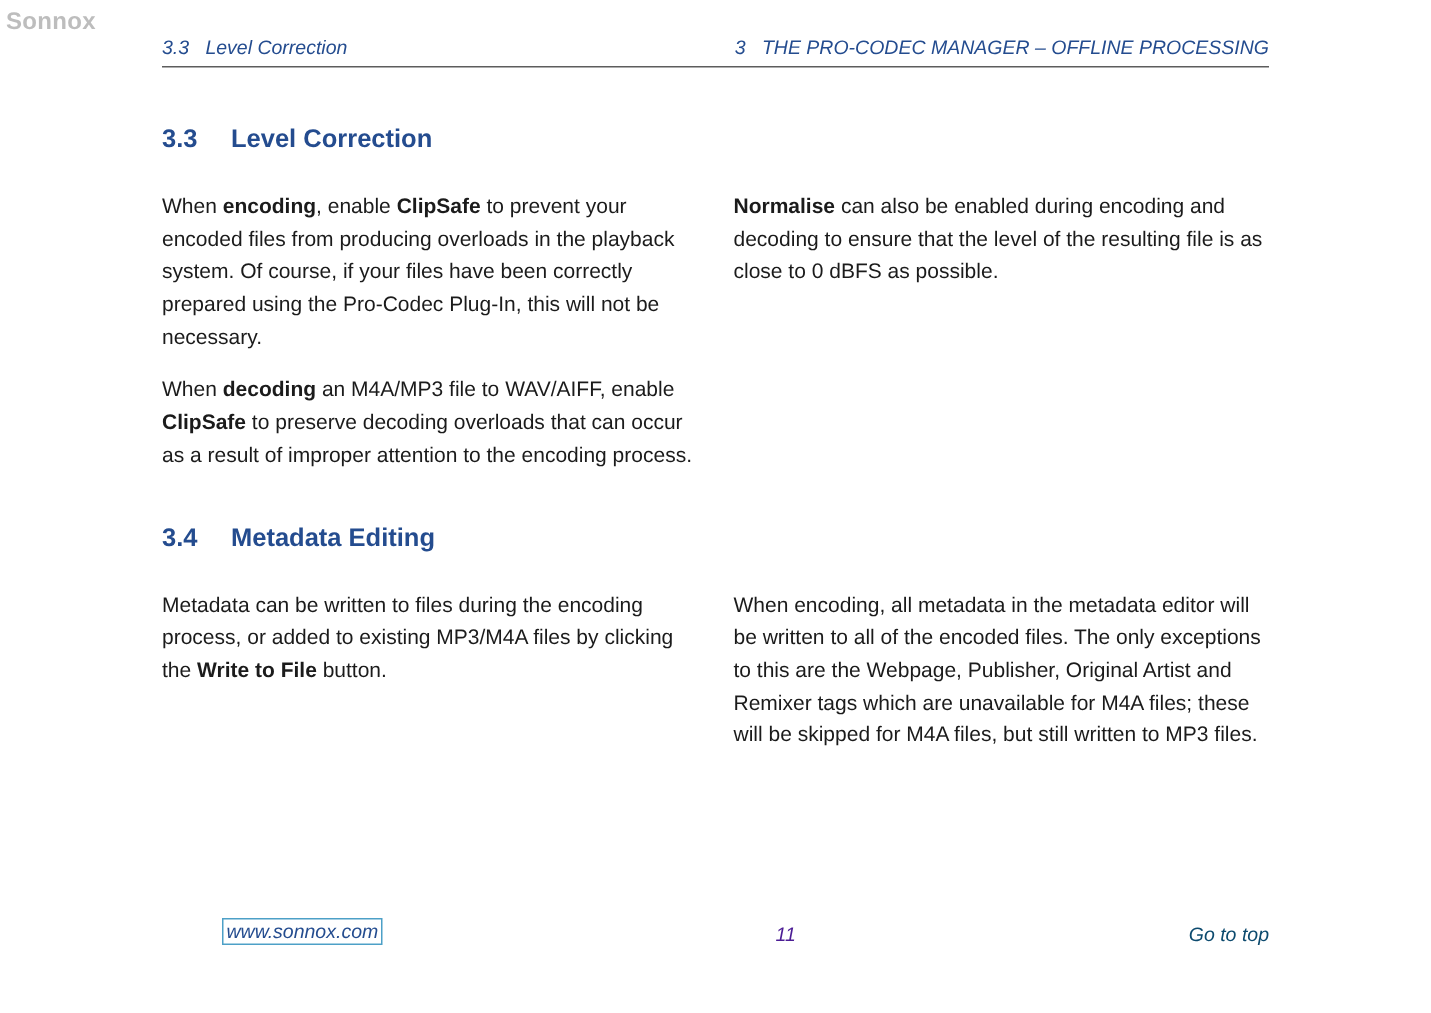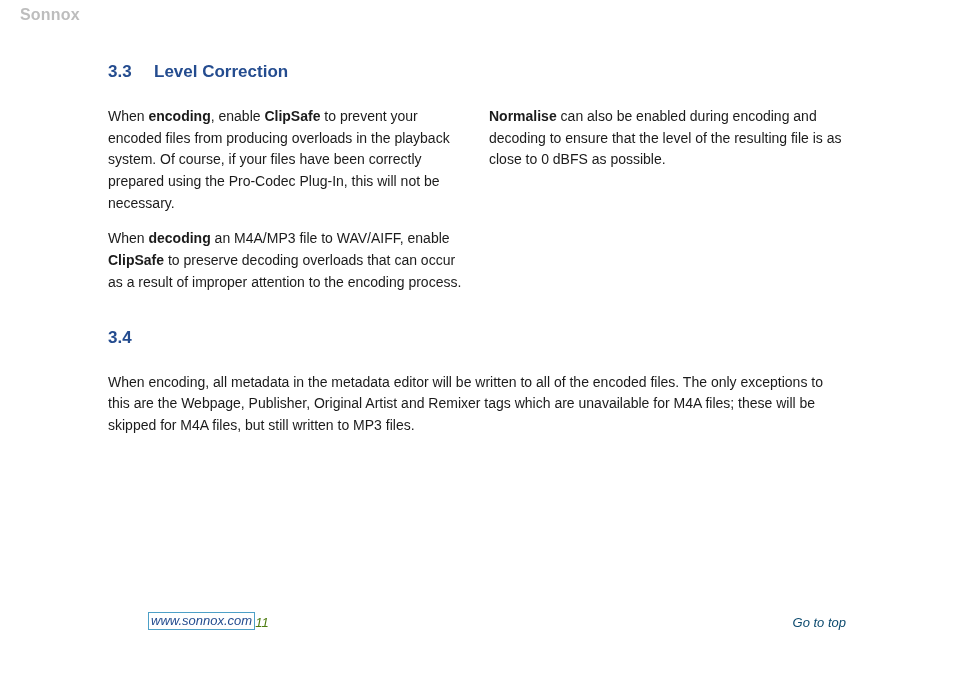--- a/index.html
+++ b/index.html
@@ -1,20 +1,20 @@
 <!DOCTYPE html>
 <html><head>
 <meta charset="utf-8">
 <style>
   * { box-sizing: border-box; margin: 0; padding: 0; }
   html, body { width: 954px; height: 675px; background: #fff; font-family: "Helvetica Neue", Helvetica, Arial, sans-serif; }
   .page { width: 954px; height: 675px; position: relative; }
   .watermark {
     position: absolute;
-    top: 6px; left: 20px;
+    top: 6px; left: 4px;
     font-size: 16px; font-weight: 700;
     color: #bdbdbd;
     letter-spacing: 0.2px;
     user-select: none;
   }
   .content {
     position: absolute;
     top: 24px; left: 108px; right: 108px; bottom: 45px;
   }
   .header-row {
@@ -54,52 +54,60 @@
     font-style: italic;
     color: #244c8f;
     padding-left: 40px;
   }
   .footer .url {
     border: 0.5px solid #4da0c7;
     padding: 0 2px 1px 2px;
     color: #244c8f;
     display: inline-block;
   }
-  .footer .pagenum { flex: 1; color: #4d7c0f; }
+  .footer .pagenum { flex: 1; text-align: center; color: #4c1d95; }
   .footer .gototop { color: #0c4a6e; }
 </style>
 </head>
 <body>
 
 <div class="page">
   <div class="watermark">Sonnox</div>
 
   <div class="content">
 
+    <div class="header-row">
+      <span class="header-left"><span>3.3</span>&nbsp;&nbsp;&nbsp;<span>Level Correction</span></span>
+      <span class="header-right"><span>3</span>&nbsp;&nbsp;&nbsp;<span>THE PRO-CODEC MANAGER – OFFLINE PROCESSING</span></span>
+    </div>
 
     <div class="section-heading">
       <span class="sec-num">3.3</span>
       <span>Level Correction</span>
     </div>
 
     <div class="body-cols">
       <div class="col">
         <div class="p"><span>When </span><b>encoding</b><span>, enable </span><b>ClipSafe</b><span> to prevent your encoded files from producing overloads in the playback system. Of course, if your files have been correctly prepared using the Pro-Codec Plug-In, this will not be necessary.</span></div>
         <div class="p"><span>When </span><b>decoding</b><span> an M4A/MP3 file to WAV/AIFF, enable </span><b>ClipSafe</b><span> to preserve decoding overloads that can occur as a result of improper attention to the encoding process.</span></div>
       </div>
       <div class="col">
         <div class="p"><b>Normalise</b><span> can also be enabled during encoding and decoding to ensure that the level of the resulting file is as close to 0 dBFS as possible.</span></div>
       </div>
     </div>
 
     <div class="section-heading" style="margin-top:34px">
       <span class="sec-num">3.4</span>
+      <span>Metadata Editing</span>
     </div>
 
     <div class="body-cols">
+      <div class="col">
+        <div class="p"><span>Metadata can be written to files during the encoding process, or added to existing MP3/M4A files by clicking the </span><b>Write to File</b><span> button.</span></div>
+      </div>
       <div class="col">
         <div class="p">When encoding, all metadata in the metadata editor will be written to all of the encoded files. The only exceptions to this are the Webpage, Publisher, Original Artist and Remixer tags which are unavailable for M4A files; these will be skipped for M4A files, but still written to MP3 files.</div>
       </div>
     </div>
 
     <div class="footer">
       <span class="url">www.sonnox.com</span>
       <span class="pagenum">11</span>
       <span class="gototop">Go to top</span>
     </div>

